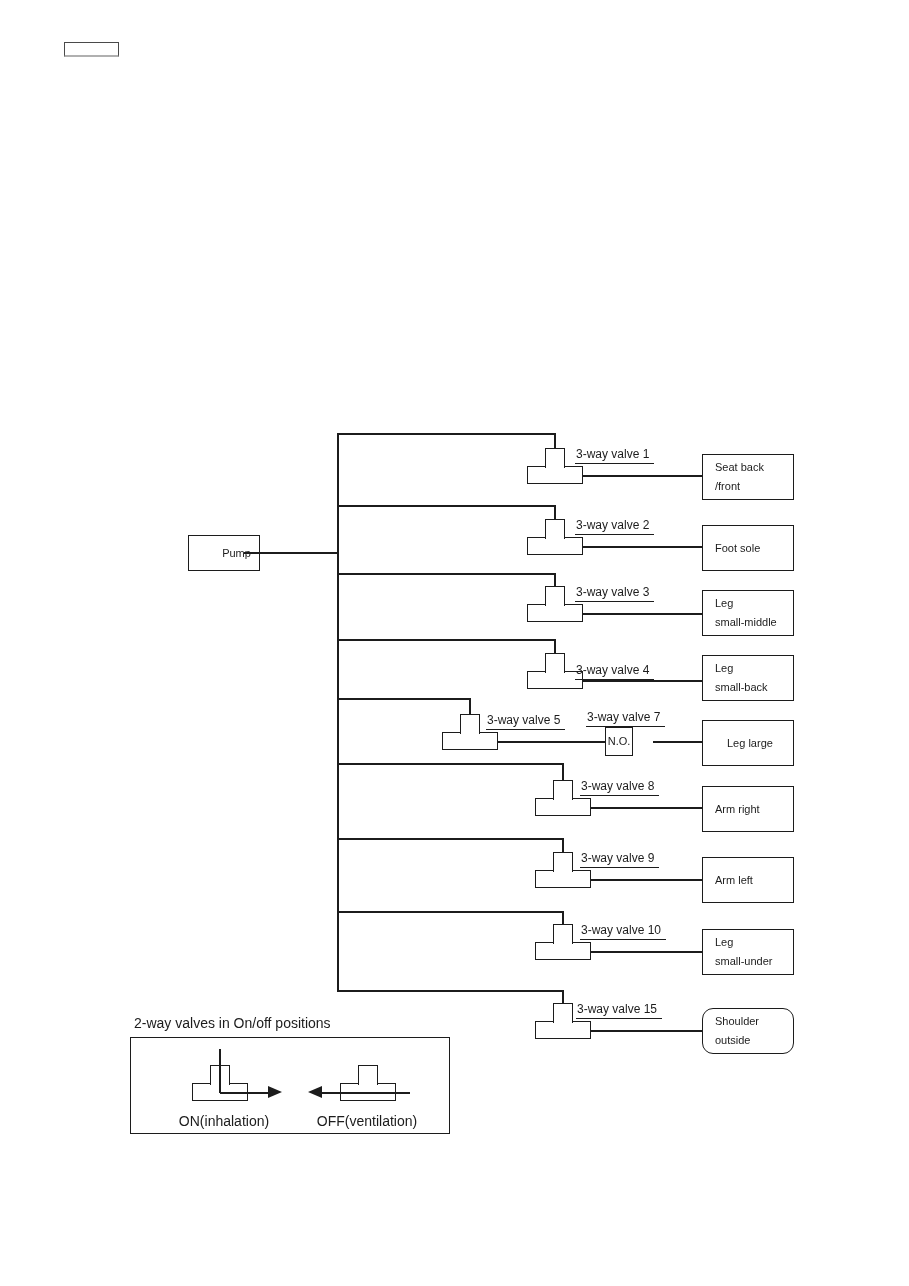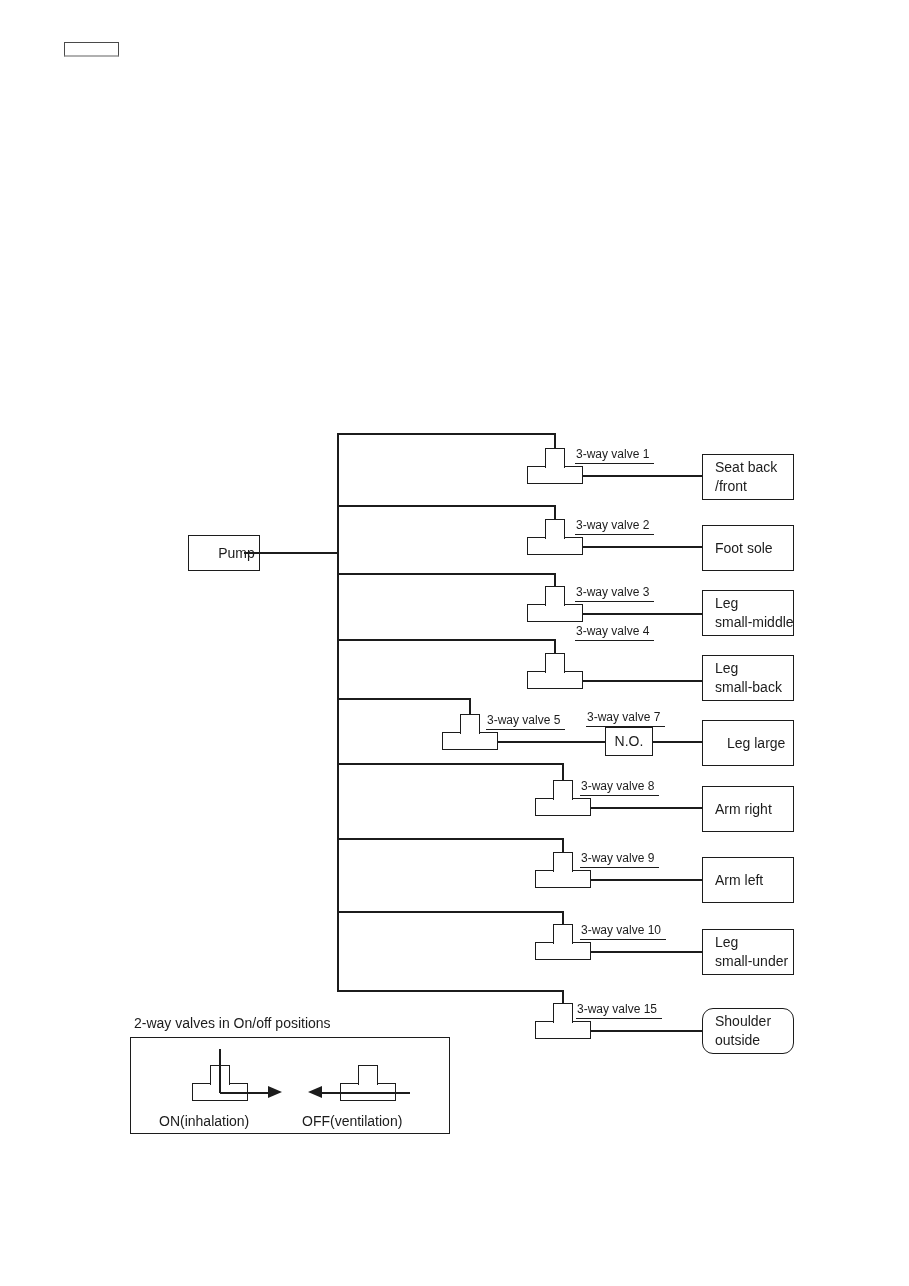--- a/index.html
+++ b/index.html
@@ -13,25 +13,25 @@
 
   
   .hline { position:absolute; height:1.5px; background:#1c1c1c; }
   .vline { position:absolute; width:1.5px; background:#1c1c1c; }
   .over  { z-index:6; }
 
   
   .node-box {
     position:absolute; border:1.5px solid #1c1c1c; background:#ffffff;
     display:flex; flex-direction:column; justify-content:center;
-    font-size:14px; line-height:19px; white-space:nowrap;
+    font-size:11px; line-height:19px; white-space:nowrap;
   }
   .target   { width:92px; height:46px; padding-left:12px; }
   .pump-box { width:72px; height:36px; align-items:center; }
-  .no-box   { width:48px; height:29px; align-items:center; z-index:3; }
+  .no-box   { width:28px; height:29px; align-items:center; z-index:3; }
 
   
   .valve { position:absolute; width:56px; height:36px; z-index:2; }
   .valve .valve-stem {
     position:absolute; left:18px; top:0; width:20px; height:20px;
     background:#ffffff; border:1.5px solid #1c1c1c; border-bottom:none; z-index:2;
   }
   .valve .valve-body {
     position:absolute; left:0; top:18px; width:56px; height:18px;
     background:#ffffff; border:1.5px solid #1c1c1c; z-index:1;
@@ -40,21 +40,21 @@
   
   .vlabel {
     position:absolute; font-size:12px; line-height:15px; white-space:nowrap;
     padding:0 5px 1px 1px; border-bottom:1.5px solid #1c1c1c; z-index:4;text-align:right;
   }
 
   
   .legend-frame { position:absolute; left:130px; top:1037px; width:320px; height:97px;
                   border:1.5px solid #1c1c1c; background:#ffffff; }
   .legend-title { position:absolute; left:134px; top:1015px; font-size:14px; white-space:nowrap; }
-  .legend-label { position:absolute; top:1113px; width:130px; text-align:left;
+  .legend-label { position:absolute; top:1113px; width:130px; text-align:center;
                   font-size:14px; white-space:nowrap; z-index:7; }
   .arrow-right { position:absolute; width:0; height:0; z-index:6;
                  border-top:6.5px solid transparent; border-bottom:6.5px solid transparent;
                  border-left:14px solid #1c1c1c; }
   .arrow-left  { position:absolute; width:0; height:0; z-index:6;
                  border-top:6.5px solid transparent; border-bottom:6.5px solid transparent;
                  border-right:14px solid #1c1c1c; }
 
   
   .ph-box { position:absolute; left:64px; top:42px; width:55px; height:15px;
@@ -119,21 +119,21 @@
       </div>
     </div>
 
     <div>
       <div class="hline" style="left:338px; top:639px; width:218px;"></div>
       <div class="vline" style="left:554px; top:639px; height:15px;"></div>
       <div class="valve" style="left:527px; top:653px;">
         <div class="valve-stem"></div>
         <div class="valve-body"></div>
       </div>
-      <div class="vlabel" style="left:575px; top:624px;">3-way valve 4</div>
+      <div class="vlabel" style="left:575px; top:663px;">3-way valve 4</div>
       <div class="hline" style="left:583px; top:680px; width:119px;"></div>
       <div class="node-box target" style="left:702px; top:655px;">
         <div>Leg</div>
         <div>small-back</div>
       </div>
     </div>
 
     <div>
       <div class="hline" style="left:338px; top:698px; width:133px;"></div>
       <div class="vline" style="left:469px; top:698px; height:17px;"></div>

